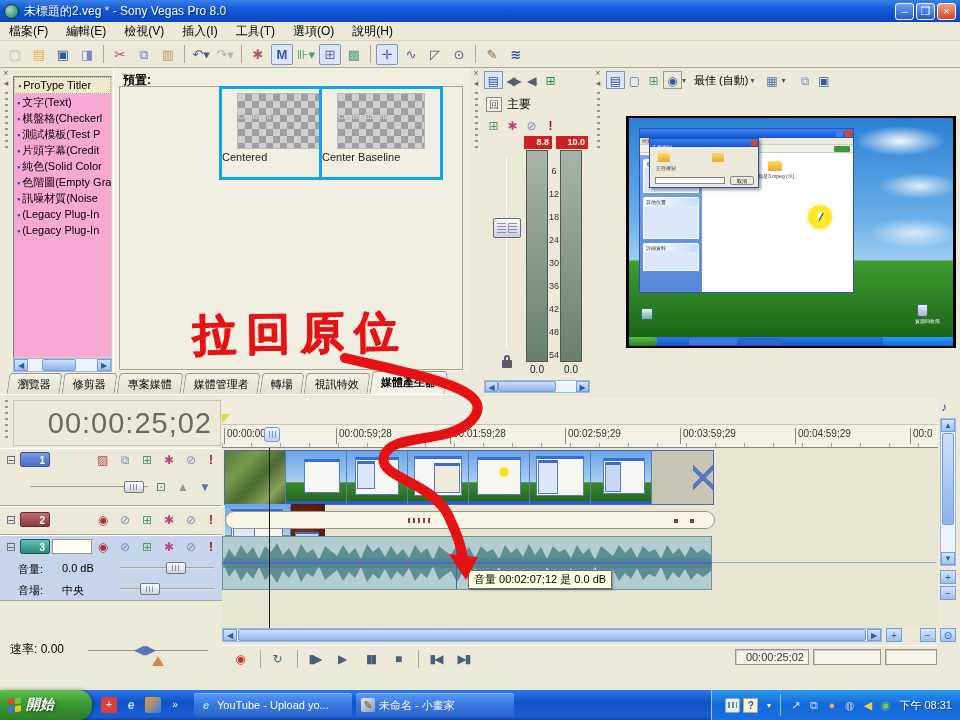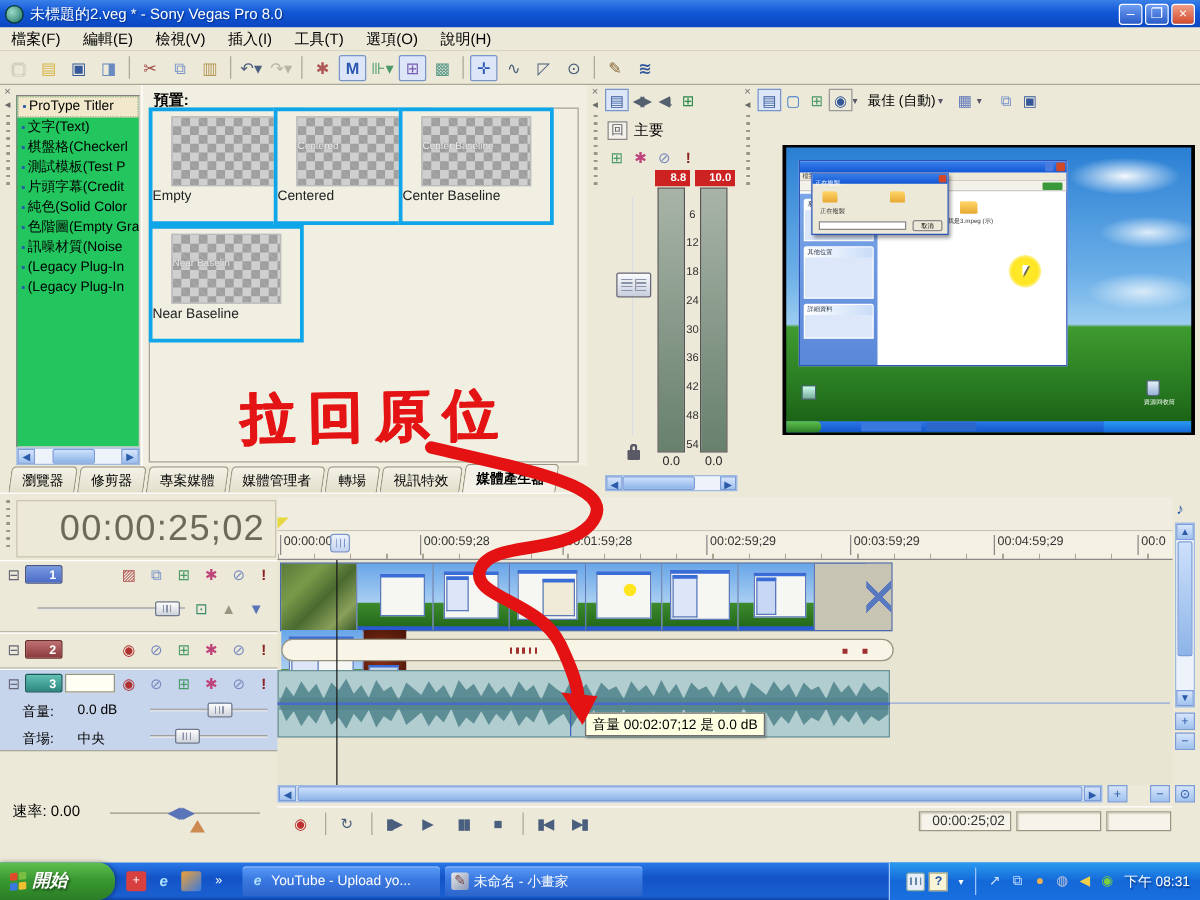--- a/index.html
+++ b/index.html
@@ -21,21 +21,21 @@
   .ticon{width:22px;height:21px;margin:0 1px;border:1px solid transparent;border-radius:2px;text-align:center;line-height:20px;font-size:13px;color:#4a5f7d;}
   .ticon.sel{border:1px solid #7a96c8;background:#dce6f8;}
   .tsep{width:1px;height:18px;background:#aca899;margin:0 4px;}
   .dis{color:#b8b4a4;}
 
   
   .vgrip{width:12px;background:#ece9d8;font-size:9px;color:#6a6a6a;text-align:center;line-height:10px;}
   .dots{margin:4px auto 0;width:3px;height:60px;background:repeating-linear-gradient(180deg,#9a9684 0 2px,transparent 2px 6px);}
 
   
-  .listbox{background:#22c55e;border:1px solid #808080;border-right-color:#d4d0c8;border-bottom-color:#d4d0c8;}
+  .listbox{background:#f9a8d4;border:1px solid #808080;border-right-color:#d4d0c8;border-bottom-color:#d4d0c8;}
   .litem{height:16px;line-height:16px;white-space:nowrap;overflow:hidden;padding-left:3px;font-size:11px;}
   .litem .bullet{color:#2458a8;font-size:9px;margin-right:2px;}
   .litem.sel{background:#f2e8cc;border:1px dotted #9a8;height:17px;line-height:15px;}
 
   
   .sb{background:#eef2fa;border:1px solid #9ebadf;display:flex;}
   .sbtn{background:linear-gradient(180deg,#d7e5fb,#9fc1ee);border:1px solid #7a9cd8;color:#2a5aa8;font-size:8px;text-align:center;}
   .sthumb{background:linear-gradient(180deg,#cde0fb,#8db4e8);border:1px solid #7a9cd8;border-radius:2px;}
 
   
@@ -160,43 +160,31 @@
   </div>
   <div class="abs sb" style="left:13px;top:358px;width:99px;height:14px;">
     <div class="sbtn" style="width:14px;line-height:12px;">◀</div>
     <div class="sthumb" style="width:34px;margin-left:14px;"></div>
     <div class="sbtn" style="width:14px;line-height:12px;margin-left:auto;">▶</div>
   </div>
 
   <div class="abs" style="left:113px;top:68px;width:357px;height:305px;background:#f1efe2;border-left:1px solid #fff;">
     <div class="abs" style="left:9px;top:4px;font-weight:bold;font-size:12px;">預置:</div>
     <div class="abs" style="left:5px;top:18px;width:344px;height:284px;border:1px solid #a8a490;"></div>
-    <div class="pcell" style="left:5px;top:18px;">
-      <div class="checker">
-          <div class="ovl"></div>
-        </div>
-      <div class="plabel">Empty</div>
-    </div>
     <div class="pcell" style="left:105px;top:18px;">
       <div class="checker">
           <div class="ovl">Centered</div>
         </div>
       <div class="plabel">Centered</div>
     </div>
     <div class="pcell" style="left:205px;top:18px;">
       <div class="checker">
           <div class="ovl">Center Baseline</div>
         </div>
       <div class="plabel">Center Baseline</div>
-    </div>
-    <div class="pcell" style="left:5px;top:112px;">
-      <div class="checker">
-          <div class="ovl">Near Baselin</div>
-        </div>
-      <div class="plabel">Near Baseline</div>
     </div>
   </div>
 
   <div class="abs vgrip" style="left:470px;top:68px;height:305px;">×<br>◂<div class="dots"></div></div>
 
   <div class="abs" style="left:482px;top:68px;width:110px;height:327px;background:#ece9d8;">
     <div class="abs" style="left:2px;top:3px;display:flex;">
       <div class="micon" style="border:1px solid #7a96c8;background:#dce6f8;color:#35589a;">▤</div>
       <div class="micon" style="color:#55606e;letter-spacing:-3px;">◀▶</div>
       <div class="micon" style="color:#55606e;letter-spacing:-3px;">◀↓</div>

